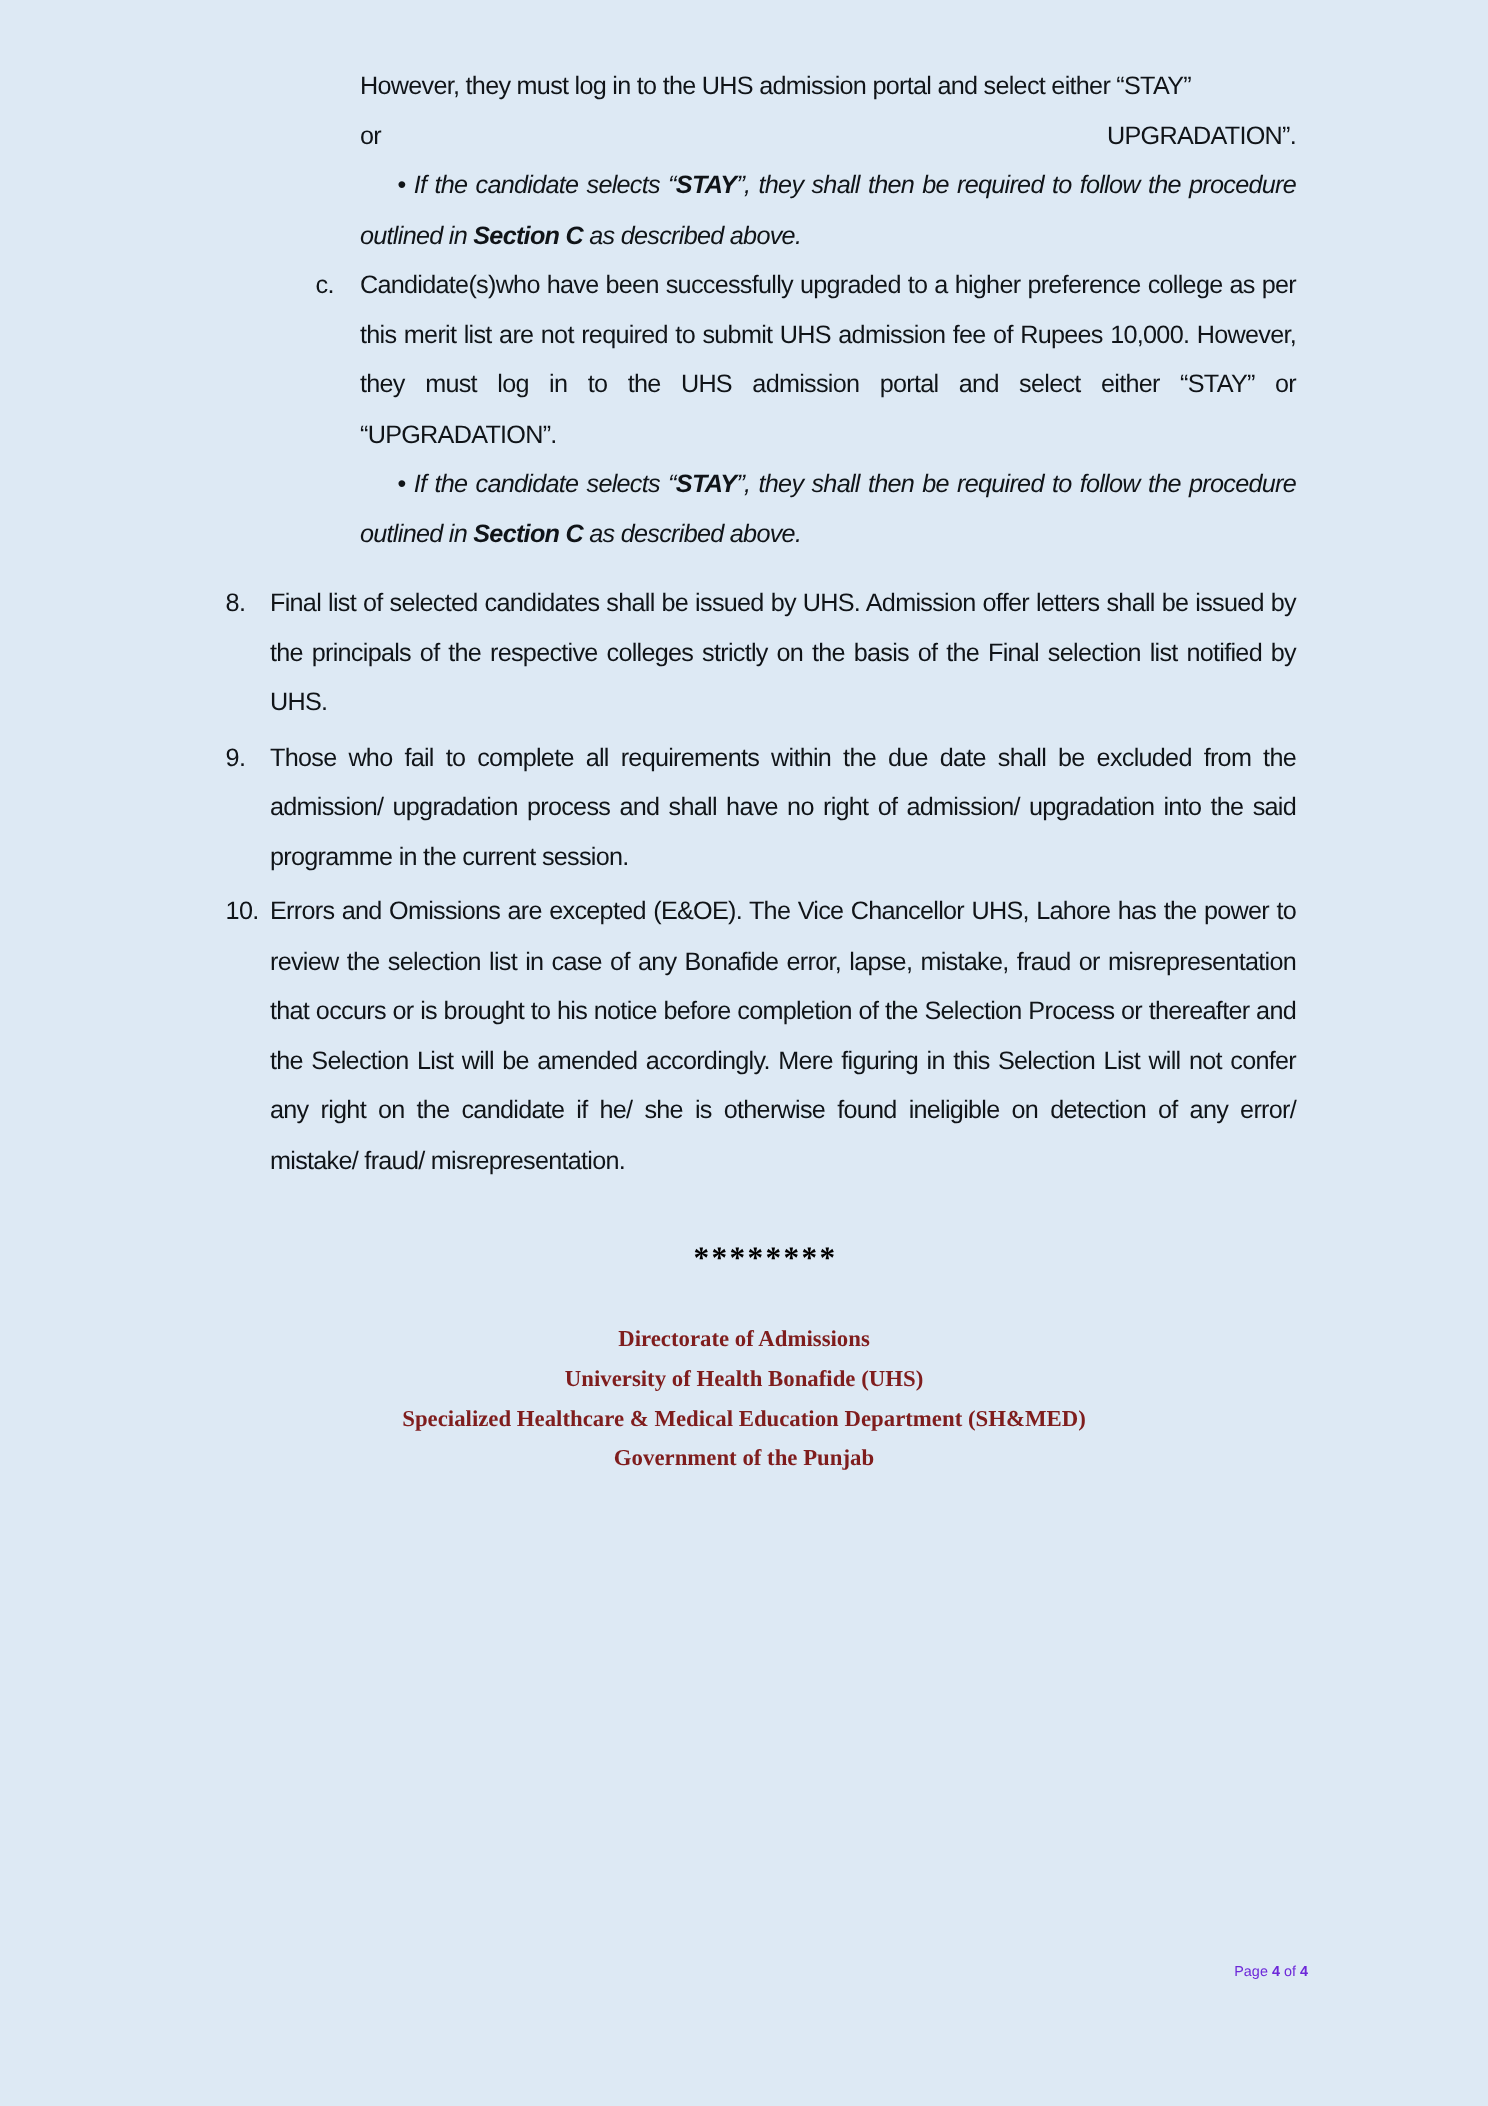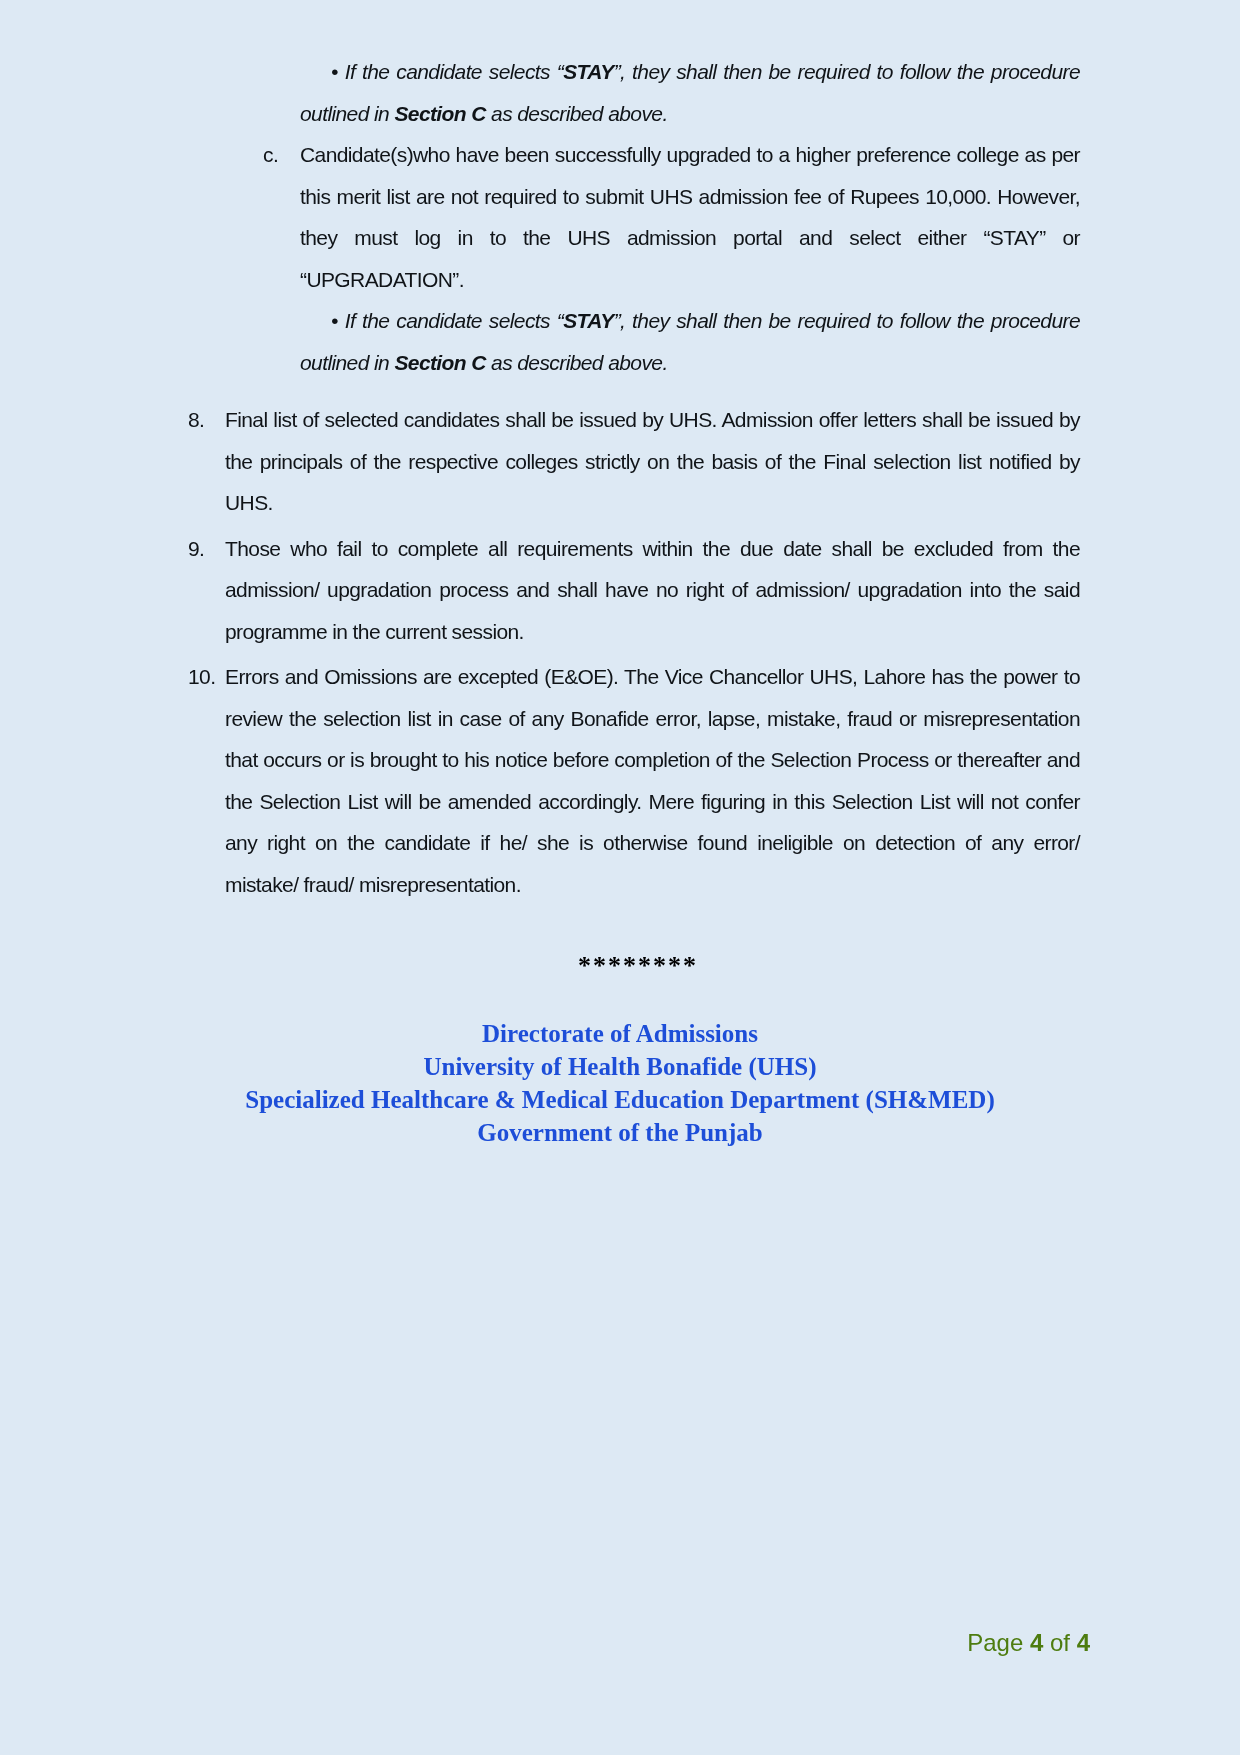--- a/index.html
+++ b/index.html
@@ -67,40 +67,47 @@
     line-height: 30px;
     letter-spacing: 2px;
     color: #000000;
   }
   .signature {
     margin-top: 36px;
     width: 1240px;
     text-align: center;
     font-family: "Liberation Serif", serif;
     font-weight: bold;
-    font-size: 25px;
+    font-size: 19px;
     line-height: 33px;
-    color: #1d4ed8;
+    color: #7f1d1d;
   }
   .page-number {
     position: absolute;
     top: 1630px;
     right: 150px;
-    font-size: 24px;
+    font-size: 12px;
     line-height: 26px;
-    color: #4d7c0f;
+    color: #6d28d9;
   }
 </style>
 </head>
 <body>
 
 <div class="page">
 
   <div class="body-text">
 
+    <div class="para">
+      <div>However, they must log in to the UHS admission portal and select either “STAY”</div>
+      <div class="line-spread">
+          <span>or</span>
+          <span>UPGRADATION”.</span>
+        </div>
+    </div>
 
     <div class="bullet-para"><span class="bullet-glyph">•</span><span>If the candidate selects “</span><b>STAY</b><span>”, they shall then be required to follow the procedure outlined in </span><b>Section C</b><span> as described above.</span></div>
 
     <div class="letter-item">
       <span class="marker">c.</span><span>Candidate(s)who have been successfully upgraded to a higher preference college as per this merit list are not required to submit UHS admission fee of Rupees 10,000. However, they must log in to the UHS admission portal and select either “STAY” or “UPGRADATION”.</span>
     </div>
 
     <div class="bullet-para"><span class="bullet-glyph">•</span><span>If the candidate selects “</span><b>STAY</b><span>”, they shall then be required to follow the procedure outlined in </span><b>Section C</b><span> as described above.</span></div>
 
     <div class="num-list">

